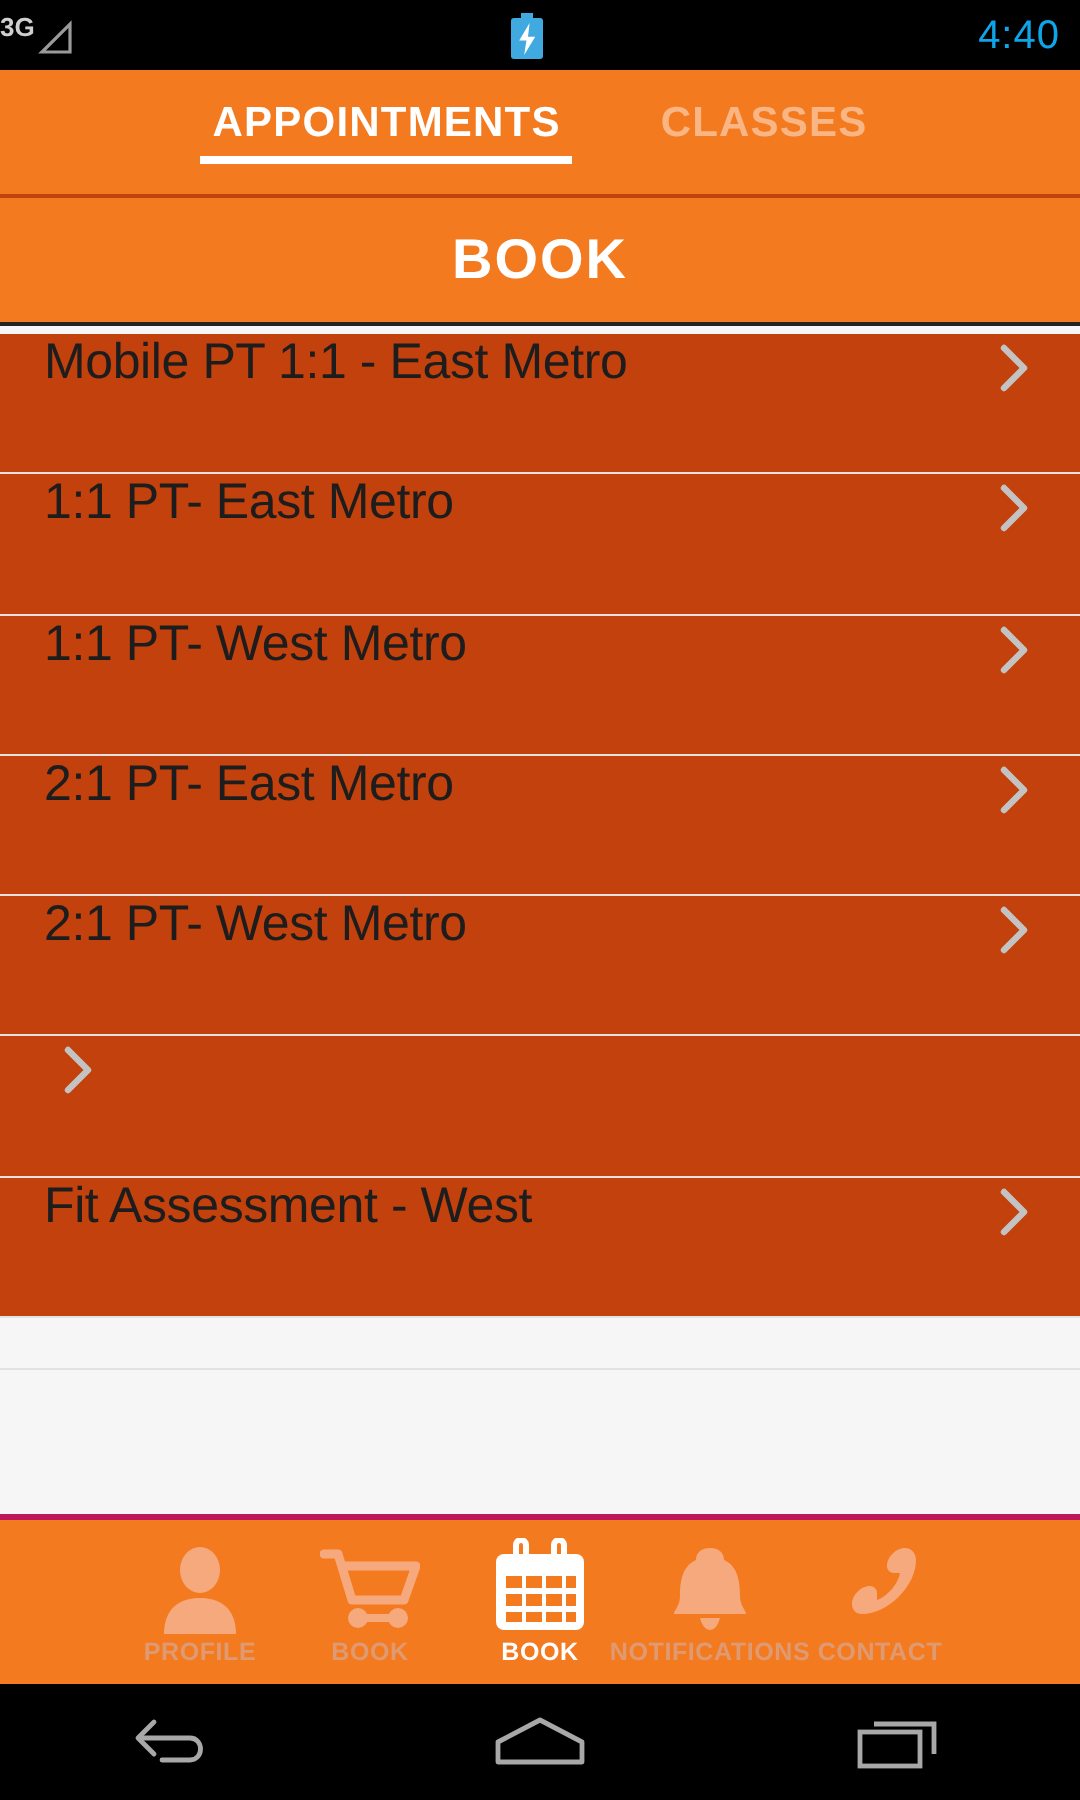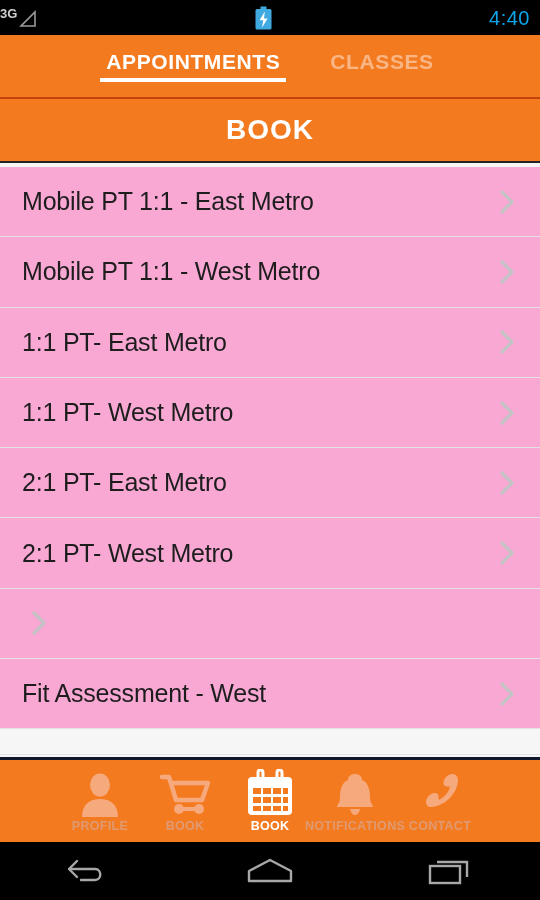--- a/index.html
+++ b/index.html
@@ -46,32 +46,32 @@
     border-bottom:2px solid #232323;
   }
   .pageheader-title { color:#fff; font-size:28px; font-weight:bold; letter-spacing:1px; }
 
   
   .list {
     position:absolute; top:167px; bottom:143px; left:0; right:0;
     background:#f6f6f6; overflow:hidden;
   }
   .row {
-    height:70.3px; display:flex; align-items:center;
+    height:70.3px; display:flex; align-items:flex-start;
     padding:0 16px 0 22px; border-bottom:1px solid #e2e2e2;
-    background:#f9a8d4;
+    background:#c2410c;
   }
   .row-label { flex:1; font-size:25px; color:#1d1d1d; letter-spacing:-.2px; }
   .chev { width:34px; height:34px; flex:none; }
   .row-partial { height:26px; border-bottom:1px solid #e2e2e2; background:#f6f6f6; }
 
   
   .bottomnav {
     position:absolute; left:0; right:0; bottom:58px; height:85px;
-    background:#f47a20; border-top:3px solid #0f172a;
+    background:#f47a20; border-top:3px solid #be185d;
     display:flex; align-items:center; justify-content:center;
   }
   .navitem {
     width:85px; display:flex; flex-direction:column;
     align-items:center; justify-content:center; gap:2px;
   }
   .navitem .navicon { height:48px; display:flex; align-items:flex-end; justify-content:center; }
   .navitem .navlabel { font-size:12.5px; font-weight:bold; letter-spacing:.3px; }
   .navitem.inactive .navlabel { color:#e09a72; }
   .navitem.active   .navlabel { color:#ffffff; }
@@ -112,26 +112,20 @@
     </div>
   </div>
 
   <div class="pageheader">
     <span class="pageheader-title">BOOK</span>
   </div>
 
   <div class="list" id="list-root">
       <div class="row">
         <span class="row-label">Mobile PT 1:1 - East Metro</span>
-        <span class="chev"><svg width="34" height="34" viewBox="0 0 34 34">
-            <path d="M12 7 L22 17 L12 27" fill="none" stroke="#c3c3c3" stroke-width="3.2" stroke-linecap="round" stroke-linejoin="round"></path>
-          </svg></span>
-      </div>
-      <div class="row">
-        <span class="row-label">Mobile PT 1:1 - West Metro</span>
         <span class="chev"><svg width="34" height="34" viewBox="0 0 34 34">
             <path d="M12 7 L22 17 L12 27" fill="none" stroke="#c3c3c3" stroke-width="3.2" stroke-linecap="round" stroke-linejoin="round"></path>
           </svg></span>
       </div>
       <div class="row">
         <span class="row-label">1:1 PT- East Metro</span>
         <span class="chev"><svg width="34" height="34" viewBox="0 0 34 34">
             <path d="M12 7 L22 17 L12 27" fill="none" stroke="#c3c3c3" stroke-width="3.2" stroke-linecap="round" stroke-linejoin="round"></path>
           </svg></span>
       </div>

